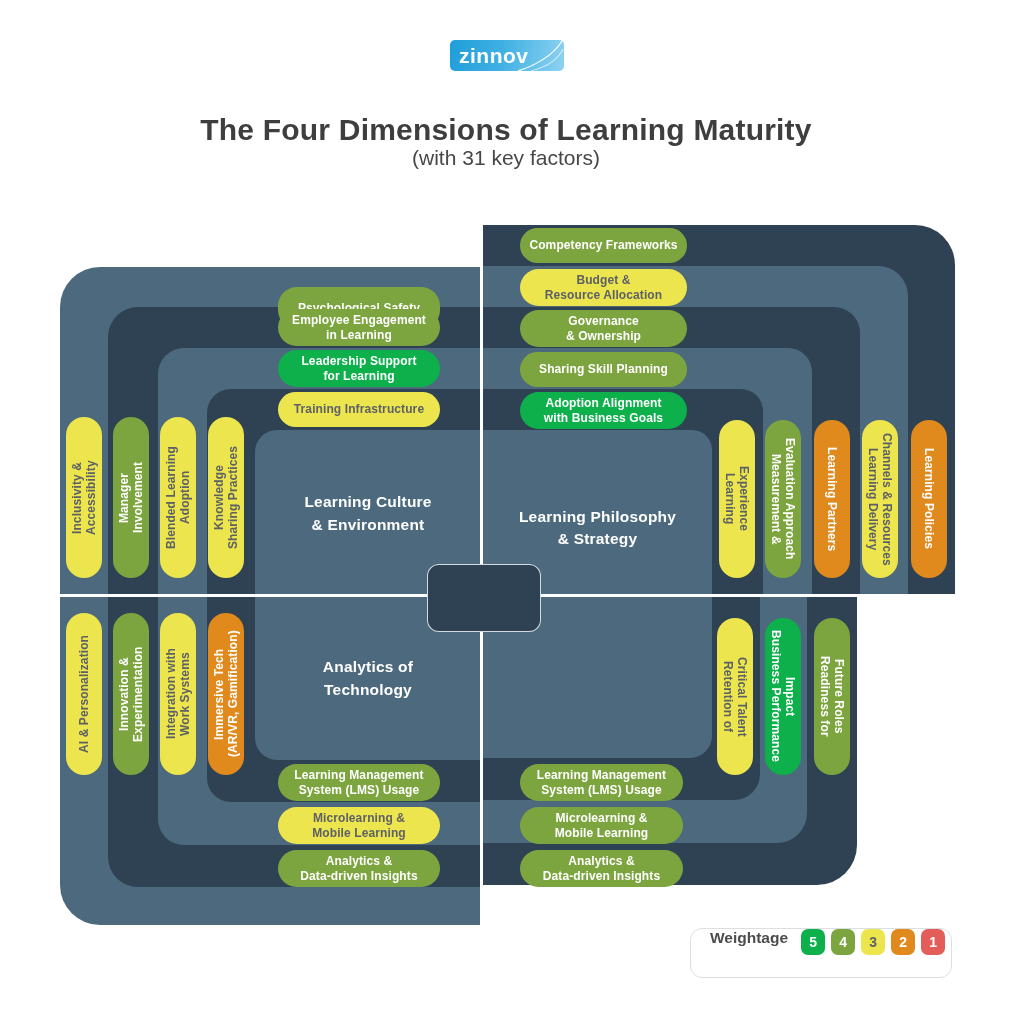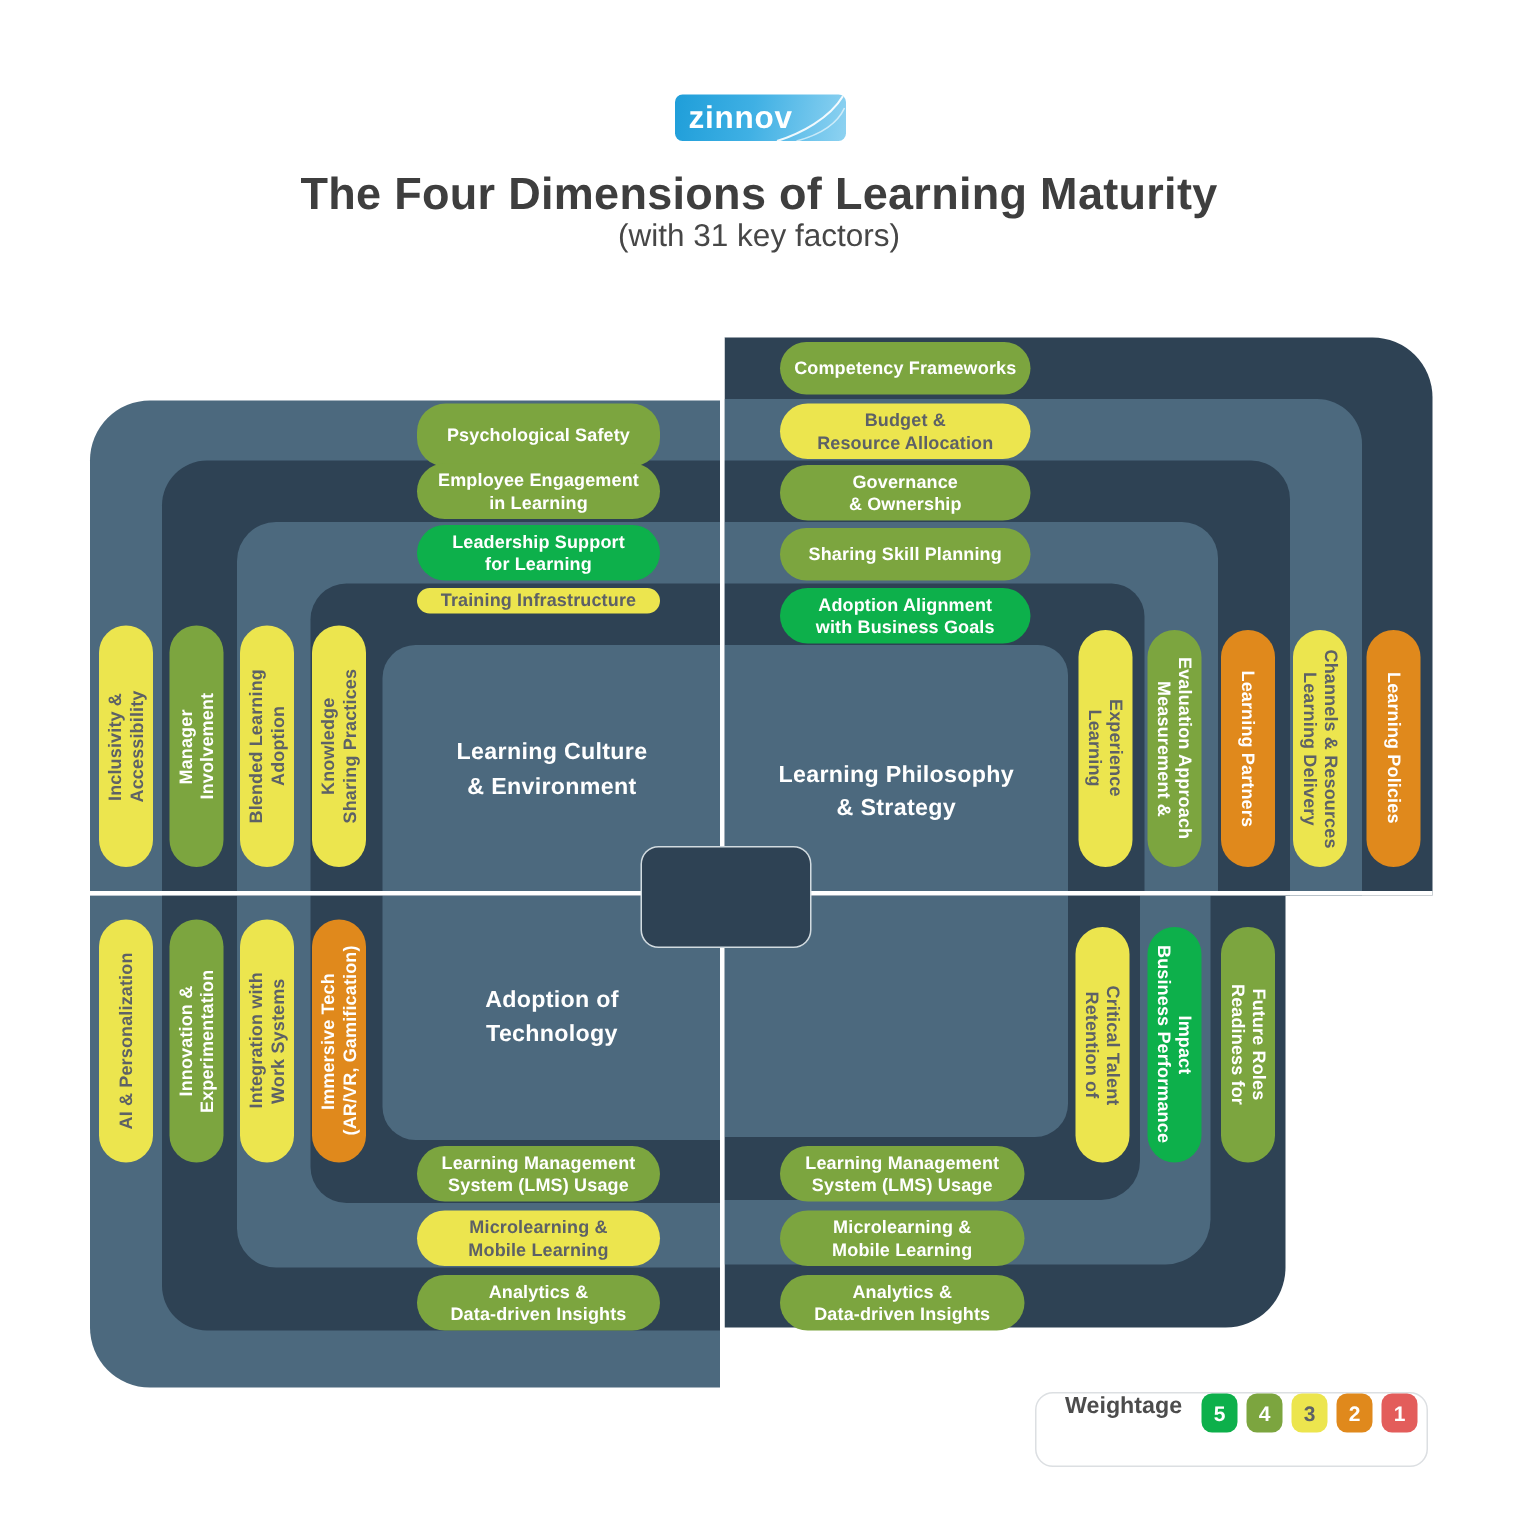--- a/index.html
+++ b/index.html
@@ -4,21 +4,21 @@
 <style>
   :root{
     --ring-light:#4c697e;
     --ring-dark:#2e4254;
   }
   html,body{margin:0;padding:0;background:#fff;}
   body{font-family:"Liberation Sans",sans-serif;}
   .stage{position:relative;width:1012px;height:1024px;background:#fff;overflow:hidden;}
 
   
-  .logo{position:absolute;left:450px;top:63px;width:114px;height:31px;border-radius:5px;
+  .logo{position:absolute;left:450px;top:40px;width:114px;height:31px;border-radius:5px;
         background:linear-gradient(100deg,#1f9ed9 0%,#3fb0e4 45%,#8ed2f1 100%);
         display:flex;align-items:center;overflow:hidden;}
   .logo-text{color:#fff;font-weight:bold;font-size:21px;letter-spacing:.5px;padding-left:9px;line-height:1;}
   .logo-swoosh{position:absolute;right:0;top:0;height:31px;width:48px;}
   .page-title{position:absolute;left:0;top:113px;width:100%;text-align:center;
               font-size:30px;font-weight:bold;color:#3e3e3e;letter-spacing:.2px;}
   .page-subtitle{position:absolute;left:0;top:146px;width:100%;text-align:center;
               font-size:21px;color:#474747;}
 
   
@@ -74,26 +74,26 @@
 
   <div>
 
     <div class="quad" style="left:60px;top:267px;width:420px;height:330px;">
       <div class="ring light" style="left:0;top:0;right:0;bottom:0;border-radius:40px 0 0 0;"></div>
       <div class="ring dark" style="left:48px;top:40px;right:0;bottom:0;border-radius:30px 0 0 0;"></div>
       <div class="ring light" style="left:98px;top:81px;right:0;bottom:0;border-radius:26px 0 0 0;"></div>
       <div class="ring dark" style="left:147px;top:122px;right:0;bottom:0;border-radius:24px 0 0 0;"></div>
       <div class="ring light" style="left:195px;top:163px;right:0;bottom:0;border-radius:22px 0 0 0;"></div>
 
-      <div class="pill" style="left:218px;top:2px;width:162px;height:42px;" data-w="4">Psychological Safety</div>
+      <div class="pill" style="left:218px;top:20px;width:162px;height:42px;" data-w="4">Psychological Safety</div>
       <div class="pill" style="left:218px;top:42px;width:162px;height:37px;" data-w="4">Employee Engagement
 in Learning</div>
       <div class="pill" style="left:218px;top:83px;width:162px;height:37px;" data-w="5">Leadership Support
 for Learning</div>
-      <div class="pill" style="left:218px;top:125px;width:162px;height:17px;" data-w="3">Training Infrastructure</div>
+      <div class="pill" style="left:218px;top:125px;width:162px;height:35px;" data-w="3">Training Infrastructure</div>
 
       <div class="pill v-left" style="left:6px;top:150px;width:36px;height:161px;" data-w="3">Inclusivity &amp;
 Accessibility</div>
       <div class="pill v-left" style="left:53px;top:150px;width:36px;height:161px;" data-w="4">Manager
 Involvement</div>
       <div class="pill v-left" style="left:100px;top:150px;width:36px;height:161px;" data-w="3">Blended Learning
 Adoption</div>
       <div class="pill v-left" style="left:148px;top:150px;width:36px;height:161px;" data-w="3">Knowledge
 Sharing Practices</div>
 
@@ -146,21 +146,21 @@
       <div class="pill v-left" style="left:148px;top:16px;width:36px;height:162px;" data-w="2">Immersive Tech
 (AR/VR, Gamification)</div>
 
       <div class="pill" style="left:218px;top:167px;width:162px;height:37px;" data-w="4">Learning Management
 System (LMS) Usage</div>
       <div class="pill" style="left:218px;top:210px;width:162px;height:37px;" data-w="3">Microlearning &amp;
 Mobile Learning</div>
       <div class="pill" style="left:218px;top:253px;width:162px;height:37px;" data-w="4">Analytics &amp;
 Data-driven Insights</div>
 
-      <div class="qtitle" style="left:195px;top:0;width:226px;height:163px;">Adoption of
+      <div class="qtitle" style="left:195px;top:0;width:226px;height:163px;">Analytics of
 Technology</div>
     </div>
 
     <div class="quad" style="left:483px;top:597px;width:374px;height:288px;">
       <div class="ring dark" style="left:0;top:0;right:0;bottom:0;border-radius:0 0 40px 0;"></div>
       <div class="ring light" style="left:0;top:0;right:50px;bottom:42px;border-radius:0 0 30px 0;"></div>
       <div class="ring dark" style="left:0;top:0;right:97px;bottom:85px;border-radius:0 0 26px 0;"></div>
       <div class="ring light" style="left:0;top:0;right:145px;bottom:127px;border-radius:0 0 22px 0;"></div>
 
       <div class="pill v-right" style="left:234px;top:21px;width:36px;height:157px;" data-w="3">Retention of

